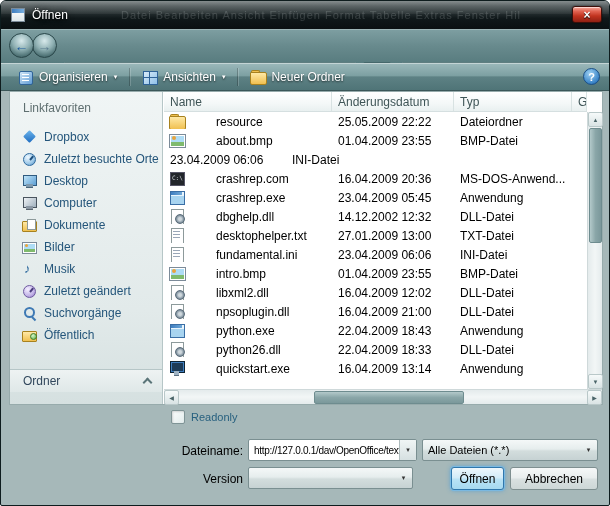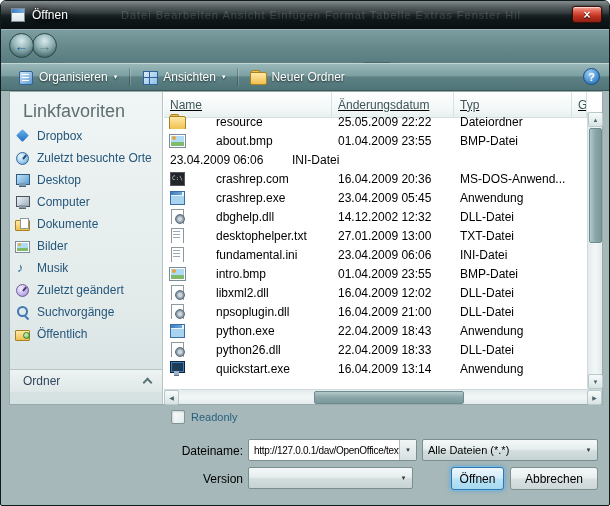--- a/index.html
+++ b/index.html
@@ -76,22 +76,22 @@
       linear-gradient(135deg,#d9ecf9,#8fc0e8);}
   .tbi-new-folder::before{content:"";position:absolute;left:1px;top:0;width:7px;height:4px;background:#f0c050;
     border:1px solid #a8821f;border-bottom:none;border-radius:2px 2px 0 0;}
   .tbi-new-folder::after{content:"";position:absolute;left:0;top:2px;width:15px;height:11px;
     background:linear-gradient(180deg,#ffe9a6,#f0c050);border:1px solid #a8821f;border-radius:1px 2px 2px 2px;}
 
   
   .content{position:absolute;left:8px;top:90px;width:594px;height:314px;background:#fff;border:1px solid #97abac;}
   .sidebar{position:absolute;left:0;top:0;bottom:0;width:153px;border-right:1px solid #b6c6c7;
     background:linear-gradient(180deg,#f0f5f5 0%,#e2eaea 70%,#d5e0e0 100%);}
-  .sb-header{padding:9px 0 7px 13px;font-size:18px;color:#5f6f70;}
-  .sb-item{display:flex;align-items:flex-start;height:22px;padding-left:5px;font-size:12px;color:#25567b;}
+  .sb-header{padding:9px 0 7px 13px;font-size:12px;color:#5f6f70;}
+  .sb-item{display:flex;align-items:flex-end;height:22px;padding-left:12px;font-size:12px;color:#25567b;}
   .sb-label{white-space:nowrap;overflow:hidden;}
   .sb-footer{position:absolute;left:0;right:0;bottom:12px;height:23px;border-top:1px solid #b6c6c7;
     background:linear-gradient(180deg,#eef3f3,#dfe8e8);display:flex;align-items:center;padding-left:13px;
     font-size:12px;color:#31475c;}
   .sb-chev{position:absolute;right:11px;top:9px;width:7px;height:7px;
     border-top:2px solid #5a7478;border-left:2px solid #5a7478;transform:rotate(45deg);}
 
   
   .si{position:relative;display:inline-block;width:15px;height:14px;flex:0 0 15px;margin-right:7px;}
   .si-dropbox::before{content:"";position:absolute;left:3px;top:2px;width:9px;height:9px;border-radius:1px;
@@ -116,22 +116,22 @@
   .si-pictures::before{content:"";position:absolute;left:0;top:2px;width:13px;height:10px;border:1px solid #7c8b99;
     background:linear-gradient(180deg,#aedcf5 0 55%,#7fba6d 55% 100%);box-shadow:inset 0 0 0 1px #fff;}
   .si-pictures::after{content:"";position:absolute;left:3px;top:4px;width:3px;height:3px;border-radius:50%;background:#e8a33d;}
   .si-music::before{content:"♪";position:absolute;left:2px;top:-1px;font-size:13px;color:#2f6a9e;}
   .si-searches::before{content:"";position:absolute;left:2px;top:1px;width:7px;height:7px;border:2px solid #3e79b4;border-radius:50%;}
   .si-searches::after{content:"";position:absolute;left:10px;top:10px;width:5px;height:2px;background:#3e79b4;
     transform:rotate(45deg);transform-origin:left center;}
 
   
   .filearea{position:absolute;left:154px;top:0;right:0;bottom:0;background:#fff;}
-  .list-header{position:absolute;left:0;top:0;right:15px;height:26px;display:flex;
-    background:linear-gradient(180deg,#ffffff,#f4f8f8 60%,#e9f0f0);border-bottom:1px solid #d5dfe0;text-decoration:underline;}
+  .list-header{position:absolute;left:0;top:0;right:15px;height:20px;display:flex;
+    background:linear-gradient(180deg,#ffffff,#f4f8f8 60%,#e9f0f0);border-bottom:1px solid #d5dfe0;}
   .hcol{border-right:1px solid #d8e2e2;padding-left:6px;display:flex;align-items:center;font-size:12px;color:#3f5557;overflow:hidden;}
   .hcol-0{width:168px}.hcol-1{width:122px}.hcol-2{width:118px}.hcol-3{flex:1}
   .rows{position:absolute;left:0;top:20px;right:15px;bottom:15px;overflow:hidden;}
   .row{display:flex;height:19px;align-items:center;font-size:12px;color:#000;}
   .cell{white-space:nowrap;overflow:hidden;}
   .c-name{width:168px;display:flex;align-items:center;padding-left:5px;gap:26px;}
   .c-date{width:122px;padding-left:6px;}
   .c-type{width:118px;padding-left:6px;}
 
   

